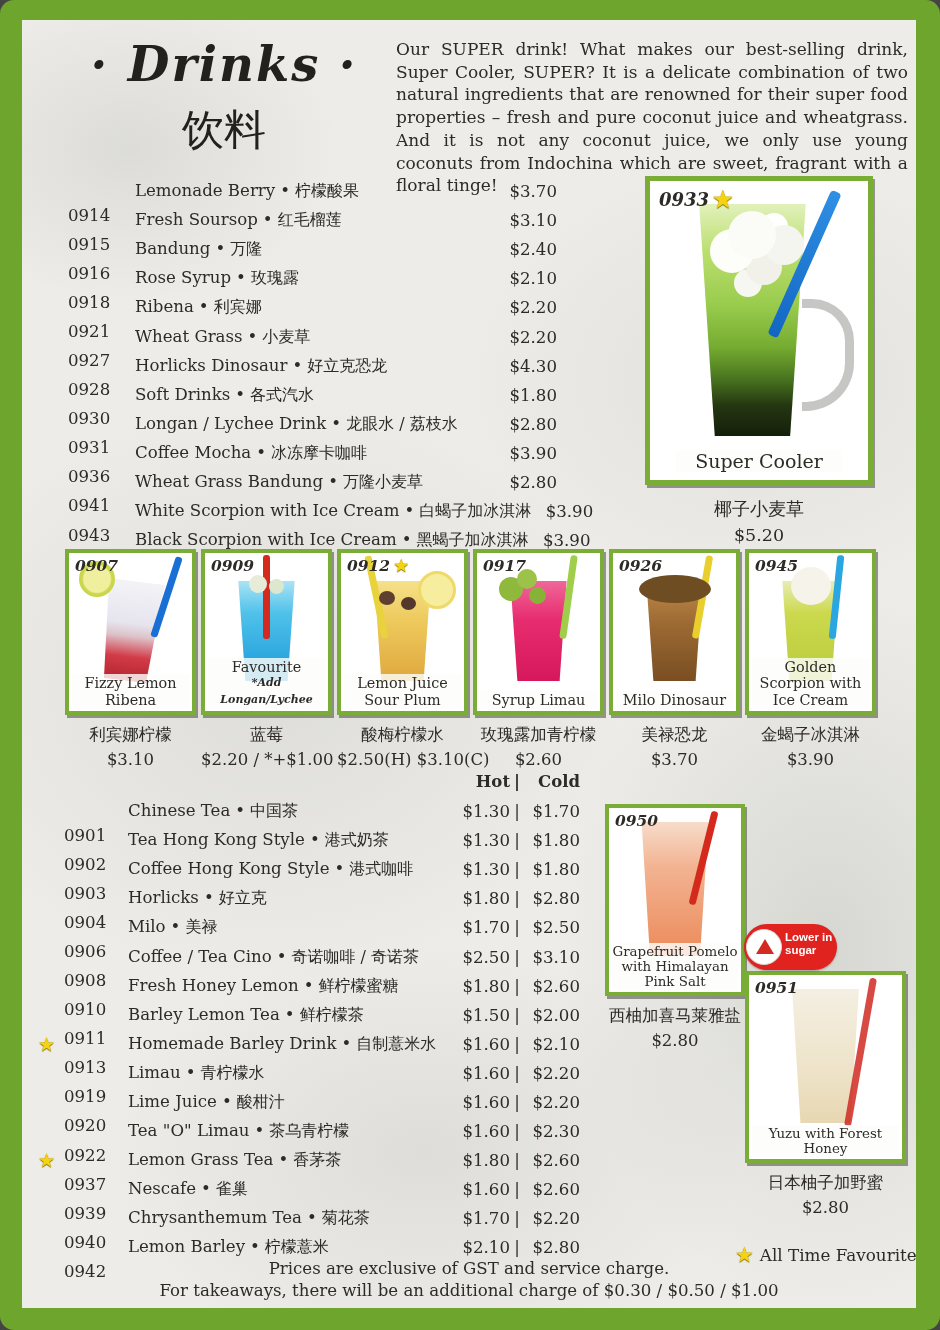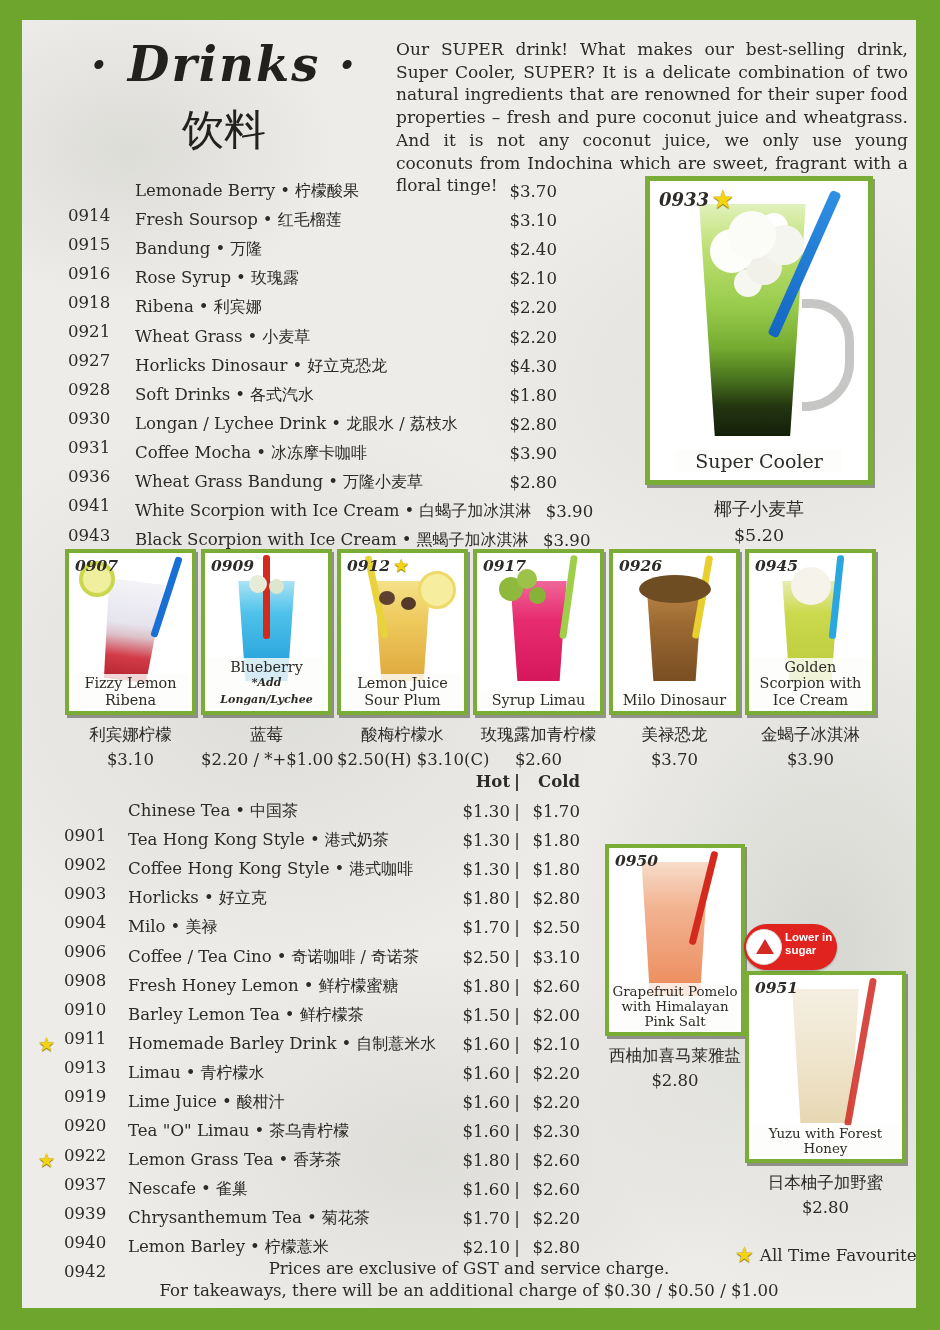--- a/index.html
+++ b/index.html
@@ -1,18 +1,18 @@
 <!DOCTYPE html>
 <html><head>
 <meta charset="utf-8">
 <style>
   * { margin:0; padding:0; box-sizing:border-box; }
   body { background:#444; font-family:"DejaVu Serif","Liberation Serif",serif; }
   .page { position:relative; width:940px; height:1330px; background:#6ea52d; overflow:hidden;
-          color:#2d2b27; }
+          color:#2d2b27;border-radius:14px; }
   .content-bg { position:absolute; left:22px; top:20px; right:24px; bottom:22px;
     background:
       radial-gradient(ellipse 300px 220px at 12% 10%, rgba(118,122,108,.14), transparent 70%),
       radial-gradient(ellipse 420px 320px at 82% 28%, rgba(118,122,108,.10), transparent 70%),
       radial-gradient(ellipse 520px 420px at 28% 52%, rgba(110,114,100,.12), transparent 70%),
       radial-gradient(ellipse 380px 520px at 90% 72%, rgba(100,108,92,.16), transparent 70%),
       radial-gradient(ellipse 460px 300px at 45% 88%, rgba(110,114,100,.12), transparent 70%),
       #edecE9; }
 
   
@@ -65,21 +65,21 @@
   .featured-card .card-label { bottom:8px; left:12%; right:12%; font-size:19px; padding:3px 0; }
   .featured-wrap .czh { font-size:18px; margin-top:12px; }
   .featured-wrap .cpr { font-size:17.5px; }
 
   .cards-row { position:absolute; left:65px; top:549px; display:flex; gap:5px; }
   .card-col { width:131px; }
   .card-col .card { height:166px; }
   .card-col .caption .cpr { white-space:nowrap; }
 
   .side-wrap { position:absolute; }
-  .side-0950 { left:605px; top:844px; width:140px; }
+  .side-0950 { left:605px; top:804px; width:140px; }
   .side-0951 { left:745px; top:971px; width:161px; }
   .side-wrap .card { height:192px; }
   .side-wrap .card-label { font-size:13.4px; line-height:15px; }
   .side-wrap .caption .czh { white-space:nowrap; }
 
   
   .photo { position:absolute; inset:0; overflow:hidden; }
   .glass { position:absolute; left:50%; transform:translateX(-50%); bottom:30px; width:64px; height:100px;
            clip-path:polygon(6% 0,94% 0,83% 100%,17% 100%); }
   .straw { position:absolute; width:7px; height:84px; top:2px; border-radius:3px; z-index:2; }
@@ -293,21 +293,21 @@
             <div class="straw"></div>
             <div class="g g1"></div>
             <div class="g g2"></div>
             <div class="g g3"></div>
           </div>
           <div class="card-code">
             <span>0909</span>
             <span class="star" style="visibility: hidden;">★</span>
           </div>
           <div class="card-label">
-            <div>Blueberry</div>
+            <div>Favourite</div>
             <div class="card-note">*Add Longan/Lychee</div>
           </div>
         </div>
         <div class="caption">
           <div class="czh">蓝莓</div>
           <div class="cpr">$2.20 / *+$1.00</div>
         </div>
       </div>
 
       <div class="card-col">

